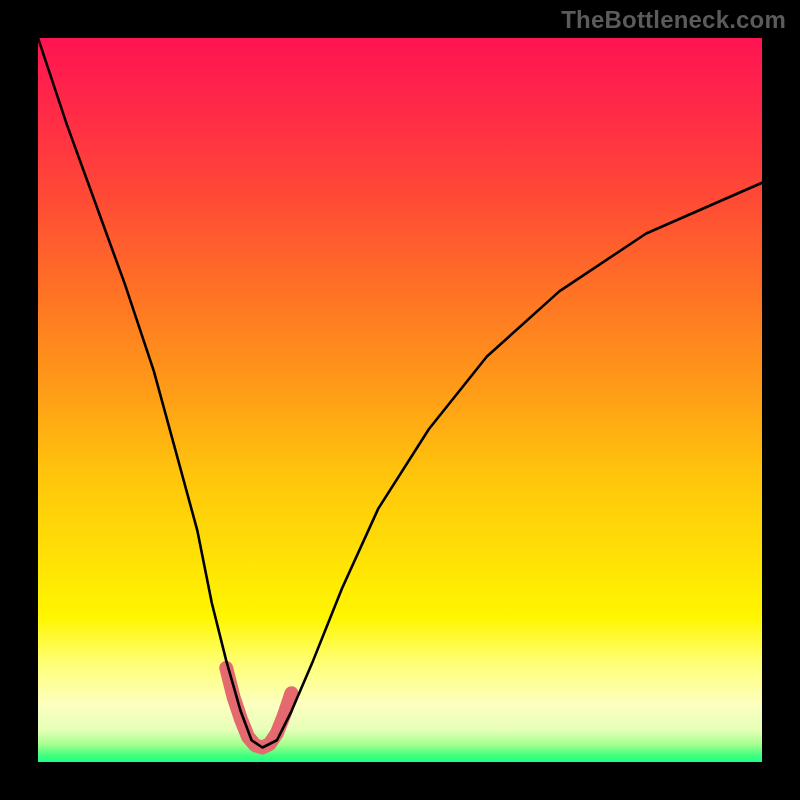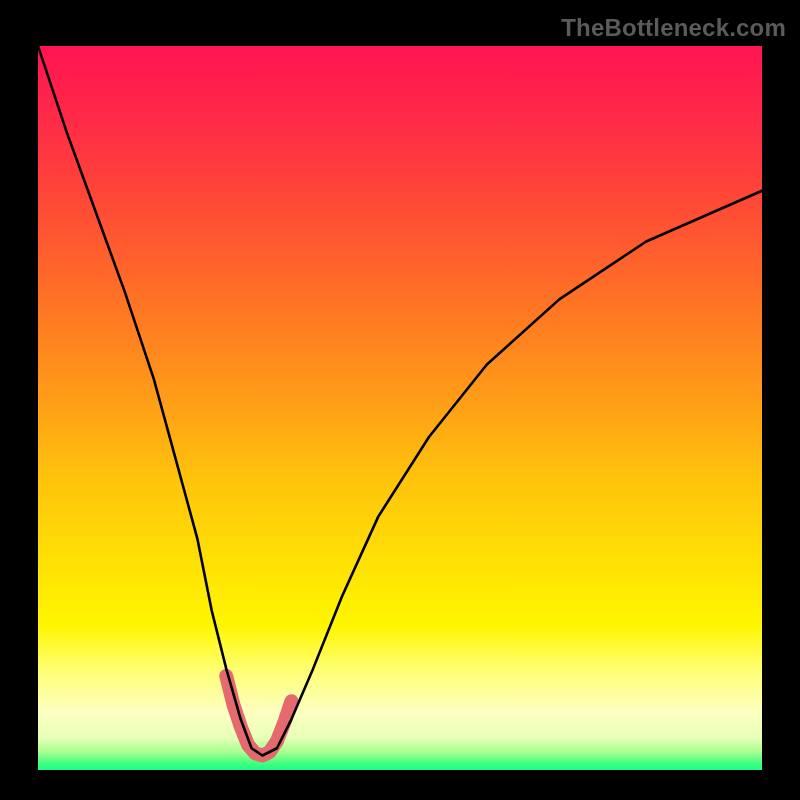--- a/index.html
+++ b/index.html
@@ -8,21 +8,20 @@
     width: 800px;
     height: 800px;
     background: #000;
     overflow: hidden;
   }
   .stage {
     position: relative;
     width: 800px;
     height: 677px;
     background: #000;
-    margin-top: 8px;
   }
   .plot {
     position: absolute;
     left: 38px;
     top: 38px;
     width: 724px;
     height: 724px;
     overflow: hidden;
   }
   .gradient {

